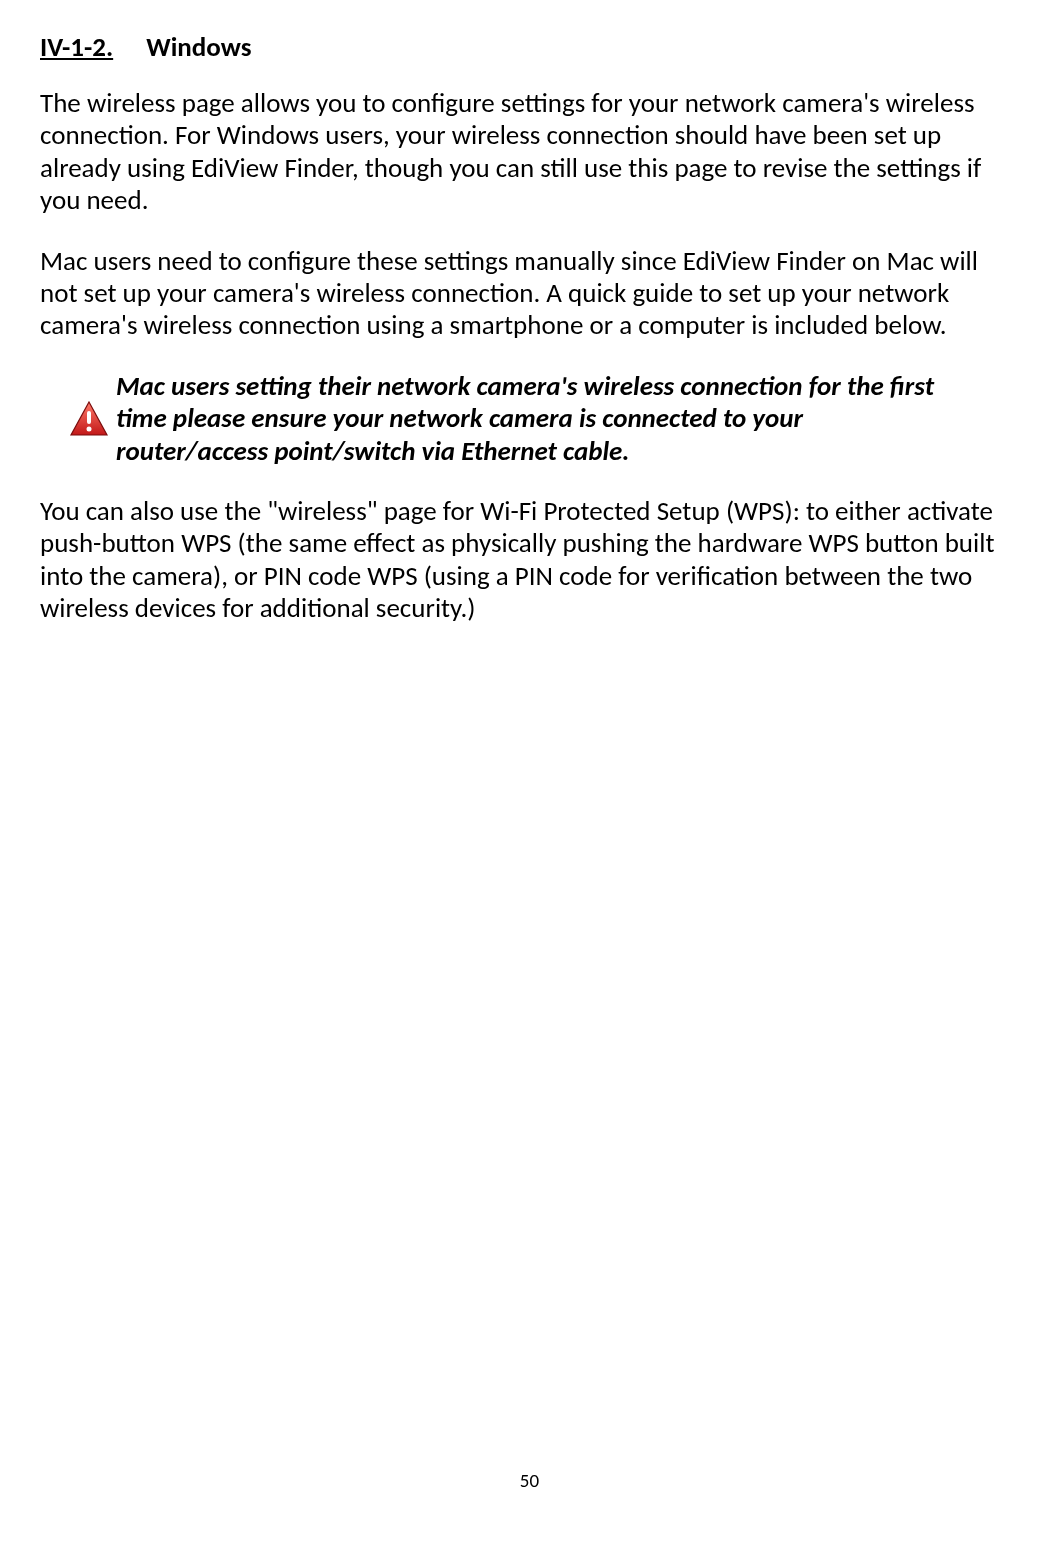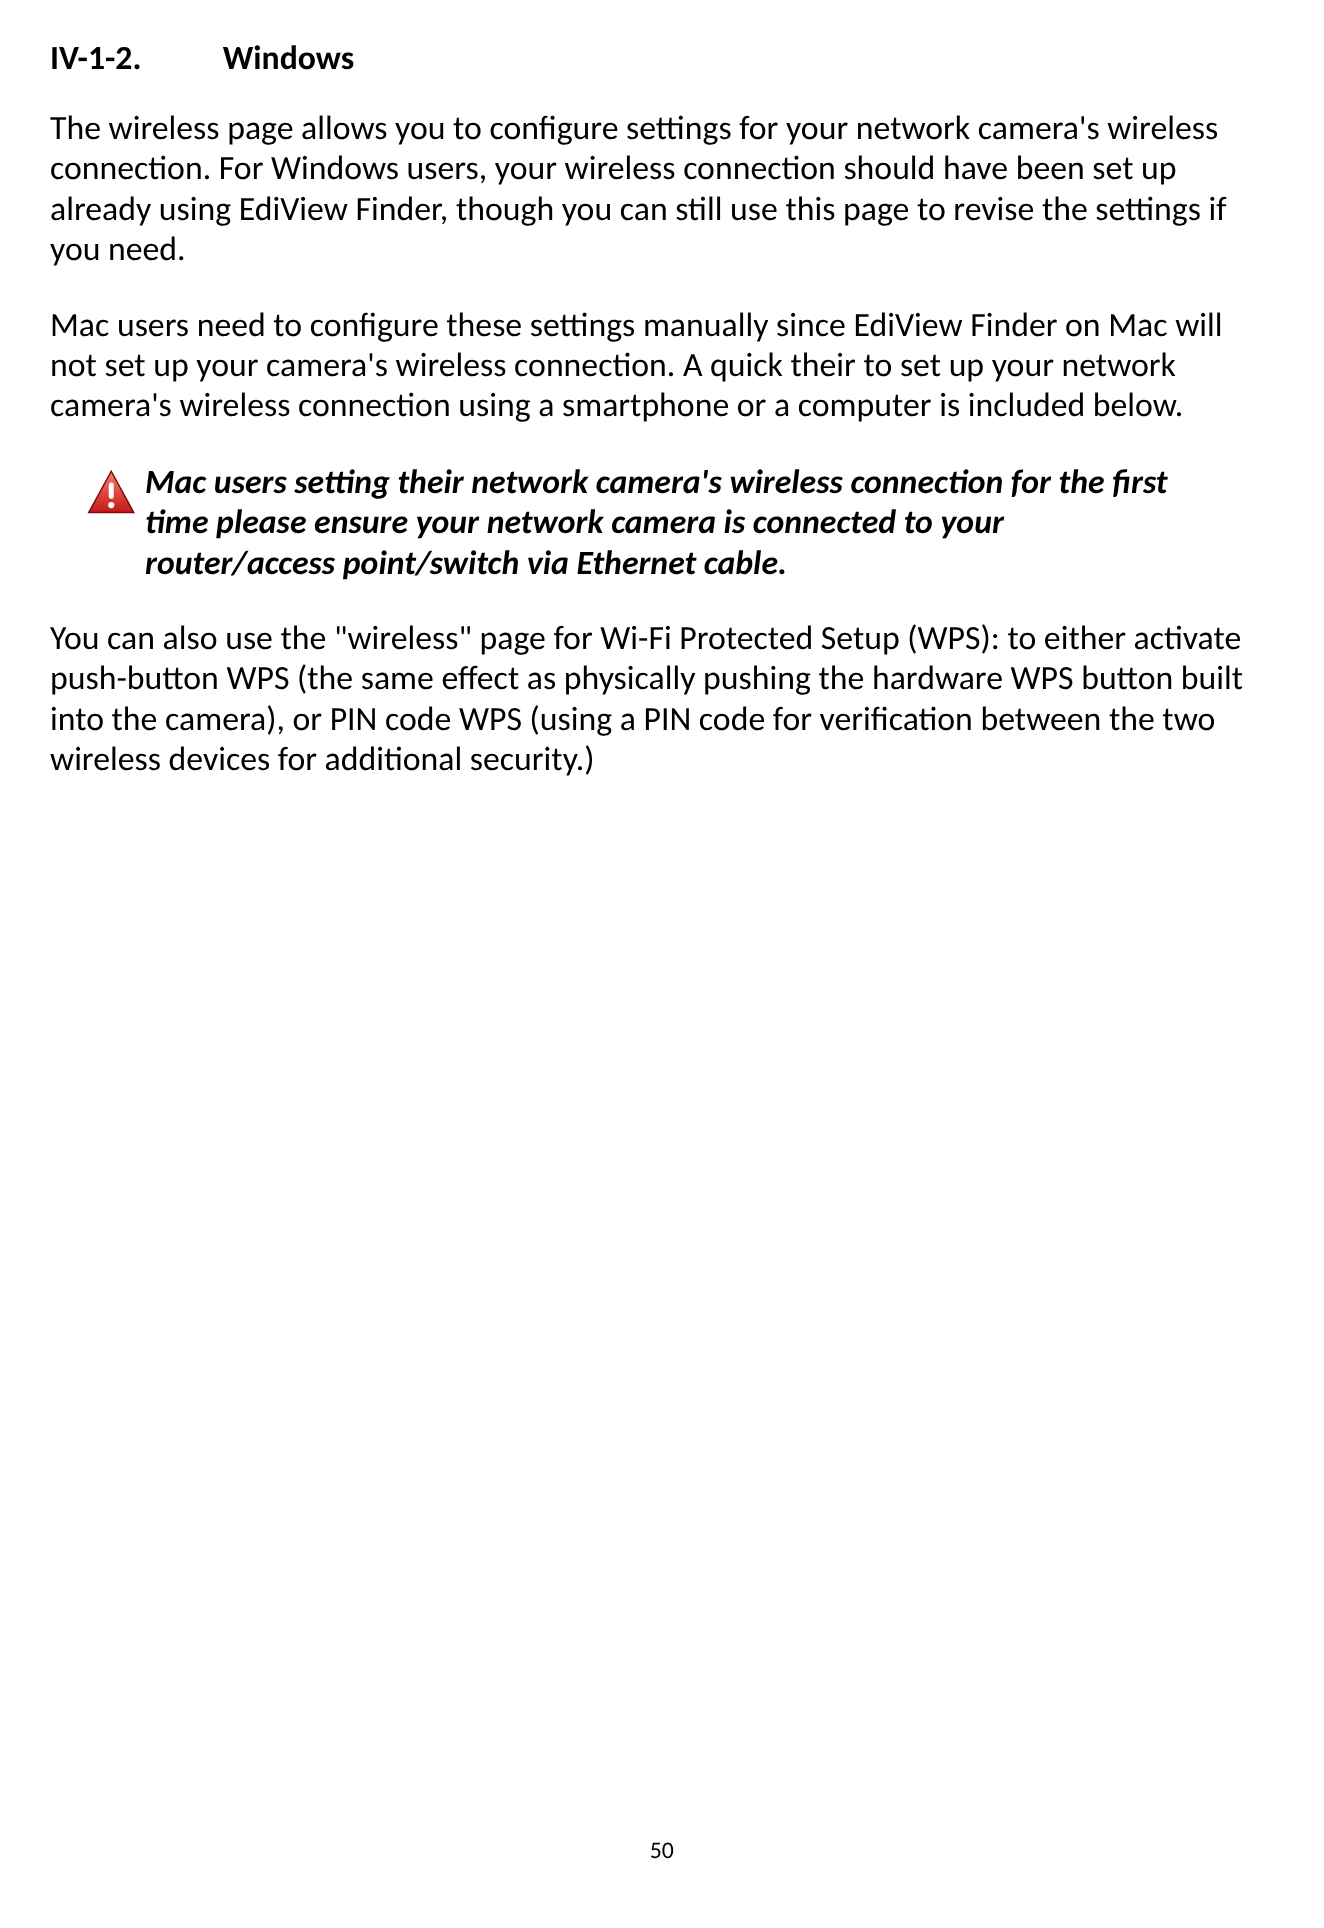--- a/index.html
+++ b/index.html
@@ -16,30 +16,31 @@
       position: relative;
       color: #000000;
     }
     .heading {
       font-weight: bold;
       font-size: 27px;
       margin-bottom: 24px;
     }
     .heading-number {
       display: inline-block;
-      margin-right: 65px;
+      margin-right: 33px;
+      text-decoration: underline;
     }
     .paragraph {
       font-size: 27px;
       line-height: 1.2;
       margin-bottom: 28px;
     }
     .note-block {
       display: flex;
-      align-items: flex-start;
+      align-items: center;
       padding-left: 28px;
       margin-bottom: 28px;
     }
     .note-icon {
       flex-shrink: 0;
       width: 42px;
       height: 42px;
       margin-right: 6px;
       margin-top: 4px;
     }
@@ -61,21 +62,21 @@
   </style>
 </head>
 <body>
 
 <div class="heading">
   <span class="heading-number">IV-1-2.</span><span>Windows</span>
 </div>
 
 <p class="paragraph">The wireless page allows you to configure settings for your network camera's wireless connection. For Windows users, your wireless connection should have been set up already using EdiView Finder, though you can still use this page to revise the settings if you need.</p>
 
-<p class="paragraph">Mac users need to configure these settings manually since EdiView Finder on Mac will not set up your camera's wireless connection. A quick their to set up your network camera's wireless connection using a smartphone or a computer is included below.</p>
+<p class="paragraph">Mac users need to configure these settings manually since EdiView Finder on Mac will not set up your camera's wireless connection. A quick guide to set up your network camera's wireless connection using a smartphone or a computer is included below.</p>
 
 <div class="note-block">
   <div class="note-icon">
     <svg viewBox="0 0 42 42" width="42" height="42">
       <defs>
         <linearGradient id="triGrad" x1="0%" y1="0%" x2="0%" y2="100%">
           <stop offset="0%" stop-color="#ff7a6a"></stop>
           <stop offset="100%" stop-color="#c21818"></stop>
         </linearGradient>
       </defs>

